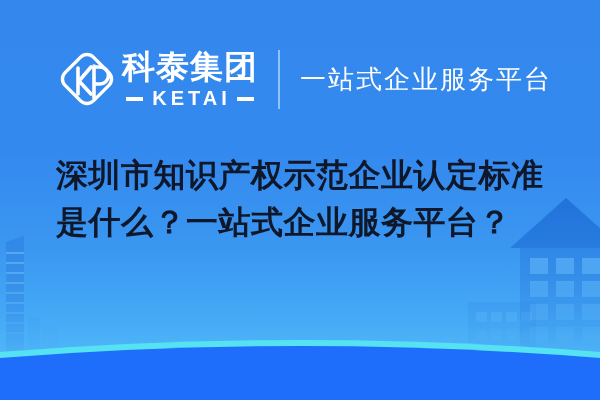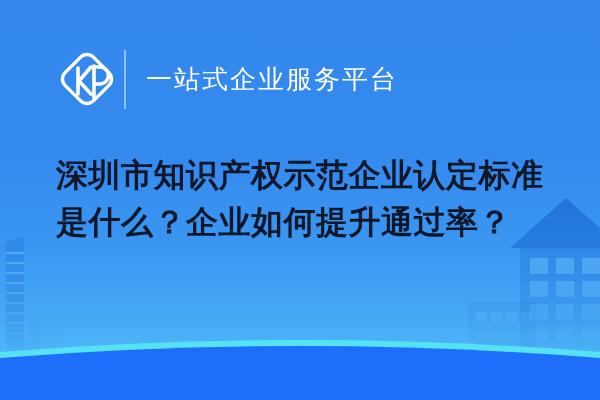--- a/index.html
+++ b/index.html
@@ -235,26 +235,34 @@
     <svg class="logo-mark" viewBox="0 0 58 62">
       <g transform="rotate(45 29 31)">
         <rect x="9" y="11" width="40" height="40" rx="9" ry="9" fill="none" stroke="#ffffff" stroke-width="3.4"></rect>
       </g>
       <path d="M20,20 L20,46" stroke="#ffffff" stroke-width="3.6" fill="none" stroke-linecap="round"></path>
       <path d="M33,19 L21,33 L33,46" stroke="#ffffff" stroke-width="3.6" fill="none" stroke-linecap="round" stroke-linejoin="round"></path>
       <path d="M36,18 L36,50" stroke="#ffffff" stroke-width="3.6" fill="none" stroke-linecap="round"></path>
       <path d="M36,19 L42,19 A8.5,8.5 0 0 1 42,36 L36,36" stroke="#ffffff" stroke-width="3.6" fill="none" stroke-linejoin="round"></path>
     </svg>
 
+    <div class="logo-wordmark">
+      <div class="logo-cn">科泰集团</div>
+      <div class="logo-en-row">
+        <span class="logo-en-dash"></span>
+        <span class="logo-en">KETAI</span>
+        <span class="logo-en-dash"></span>
+      </div>
+    </div>
 
     <div class="logo-divider"></div>
 
     <div class="tagline">
       <div class="tagline-main">一站式企业服务平台</div>
     </div>
   </div>
 
   <div class="headline">
     <div class="headline-line">深圳市知识产权示范企业认定标准</div>
-    <div class="headline-line">是什么？企业如何提升通过率？</div>
+    <div class="headline-line">是什么？一站式企业服务平台？</div>
   </div>
 
 </div>
 
 </body></html>

